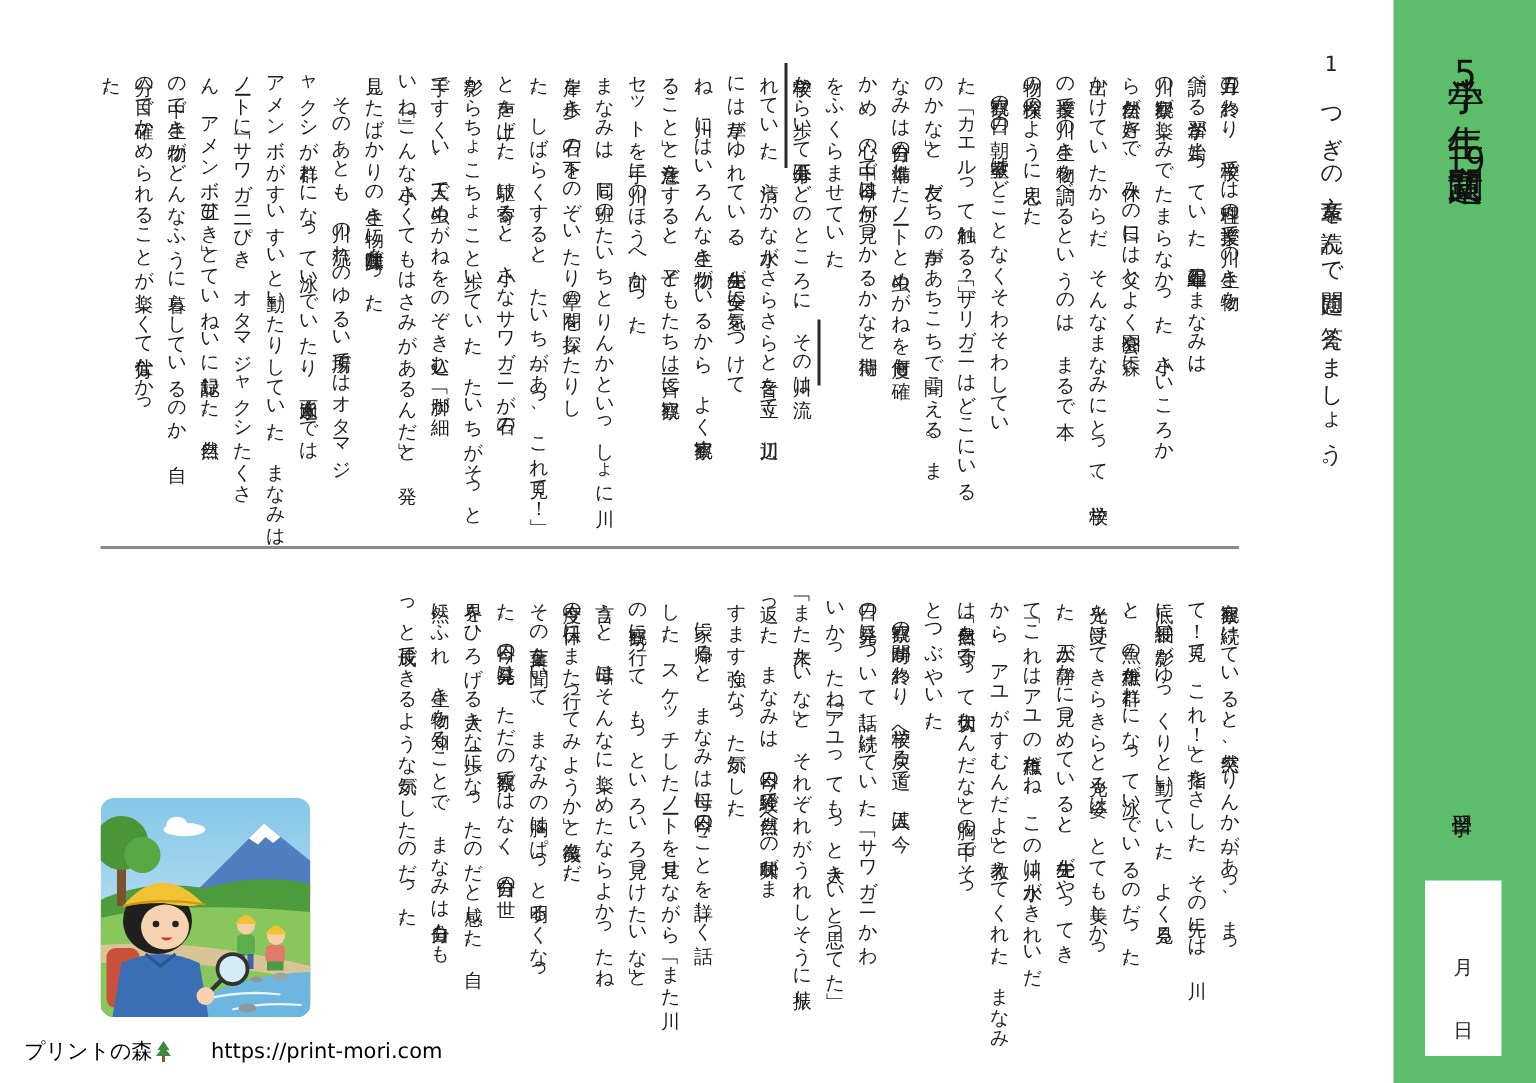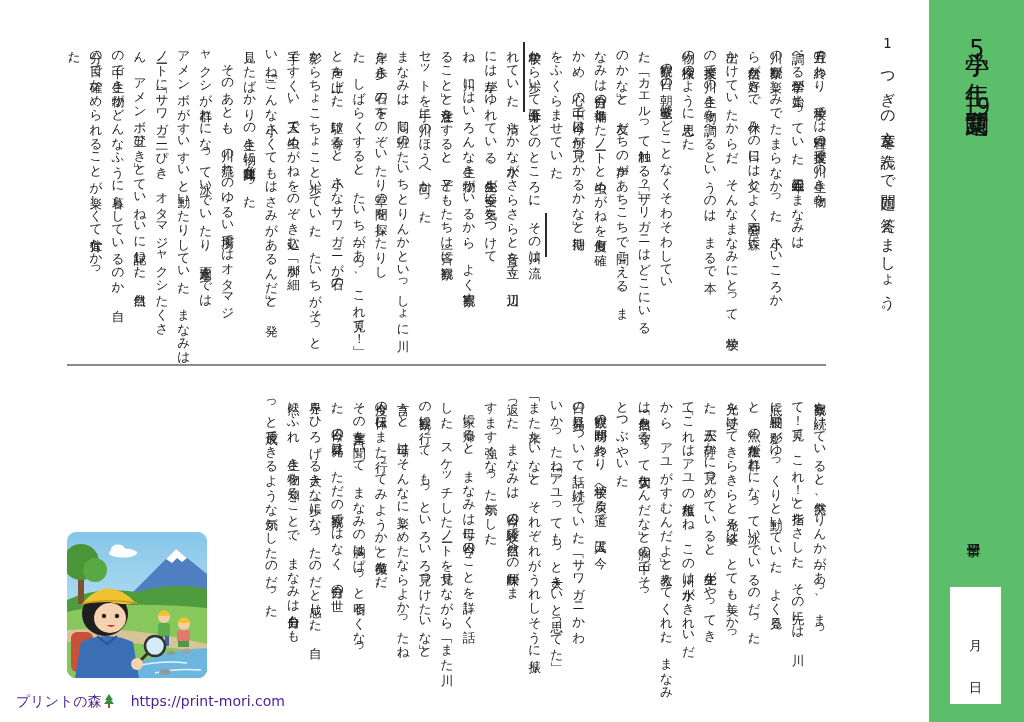--- a/index.html
+++ b/index.html
@@ -61,25 +61,25 @@
   }
 
   .illustration {
     position:absolute; left:67px; top:532px; width:140px; height:146px;
     border-radius:9px; overflow:hidden;
   }
   .illustration svg { display:block; }
 
   .footer {
     position:absolute; left:16px; top:692px; height:18px;
-    font-size:14px; line-height:18px; color:#4c1d95; white-space:nowrap;
+    font-size:14px; line-height:18px; color:#000000; white-space:nowrap;
     display:flex; align-items:center;
   }
   .footer .tree { display:inline-block; width:12px; height:15px; margin:0 2px 0 1px; }
-  .footer .url { margin-left:14px; }
+  .footer .url { margin-left:24px; }
 </style>
 </head>
 <body>
 
 <div class="green-panel"></div>
 <div class="title"><span>小学5年生</span><span>　</span><span>文章問題</span><span class="tcy">19</span></div>
 <div class="study-label">学習日</div>
 <div class="date-box">
   <span class="unit month">月</span>
   <span class="unit day">日</span>

